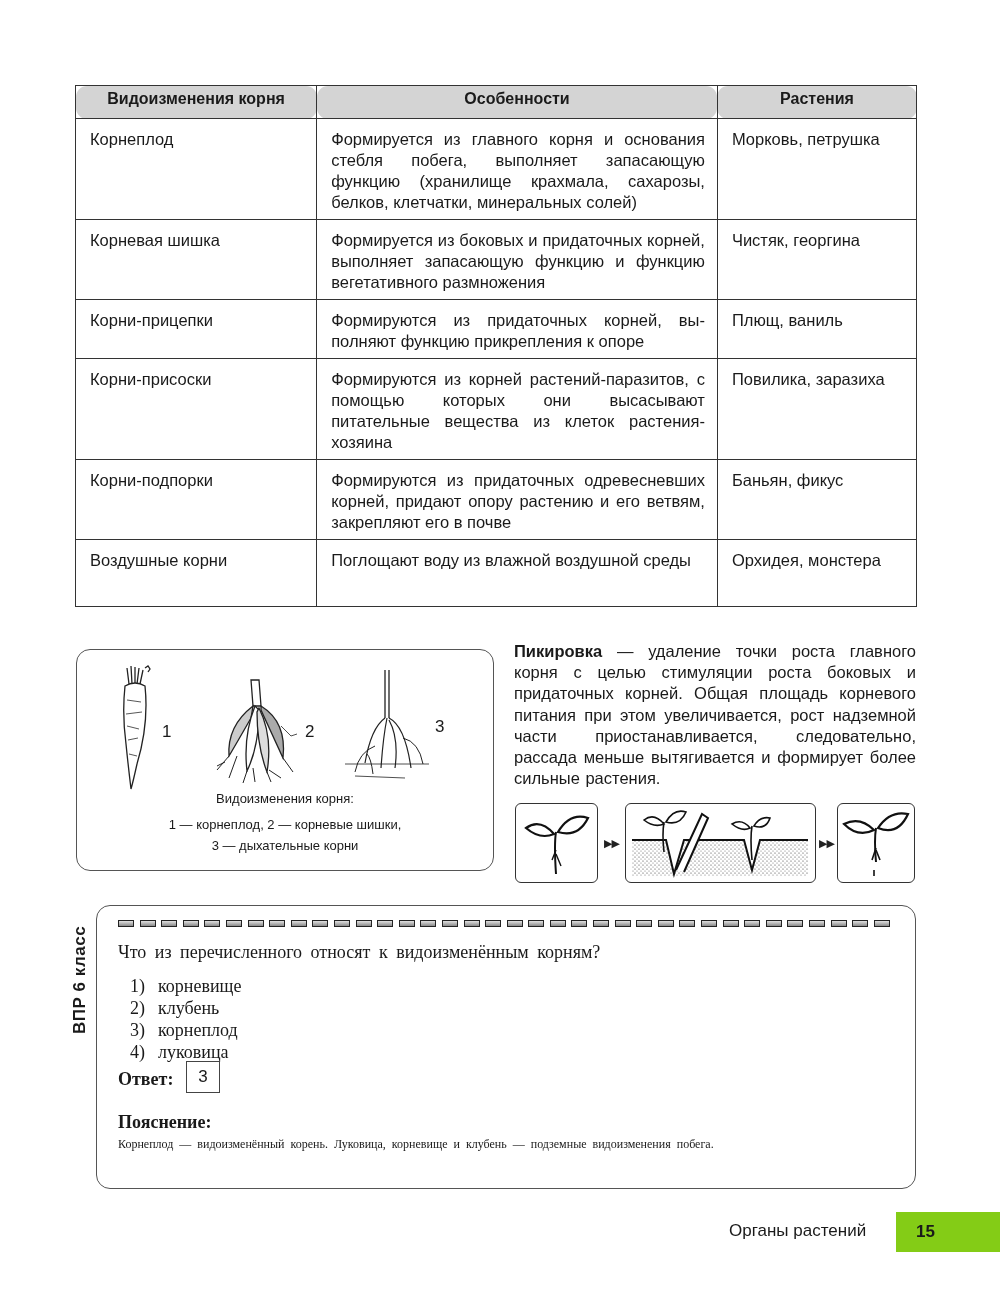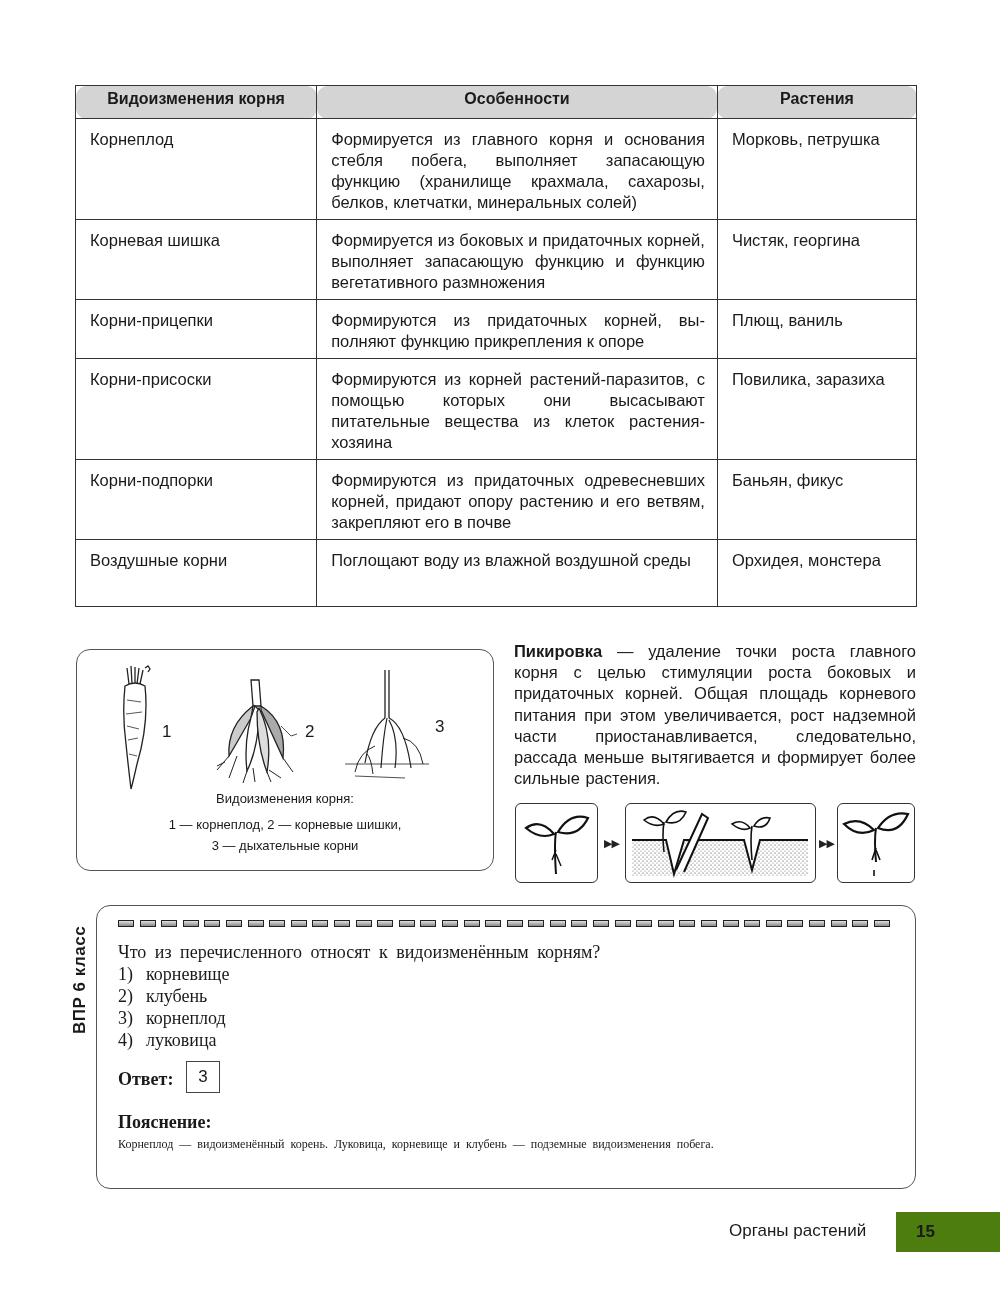--- a/index.html
+++ b/index.html
@@ -55,37 +55,37 @@
     font-weight: bold; font-size: 17px; white-space: nowrap; letter-spacing: 0.5px;
     position: absolute;
   }
   .dash-row { position: absolute; left: 118px; top: 920px; display: flex; gap: 5.6px; }
   .dash {
     width: 16px; height: 7px; border: 1.5px solid #222; box-sizing: border-box;
     background: linear-gradient(#e0e0e0, #8a8a8a);
   }
   .serif { font-family: "Liberation Serif", serif; }
   .question { position: absolute; left: 118px; top: 942px; font-size: 18px; word-spacing: 4px; }
-  .options { position: absolute; left: 118px; top: 963px; font-size: 18px; line-height: 22px; margin: 0; padding: 0; list-style: none; }
+  .options { position: absolute; left: 118px; top: 963px; font-size: 18px; line-height: 22px; margin: 12px; padding: 0; list-style: none; }
   .options li span.num { display: inline-block; width: 28px; }
   .answer-label { position: absolute; left: 118px; top: 1069px; font-size: 18px; font-weight: bold; }
   .answer-box {
     position: absolute; left: 186px; top: 1061px; width: 34px; height: 32px; border: 1px solid #444;
     box-sizing: border-box; text-align: center; line-height: 30px; font-size: 17px;
   }
   .expl-label { position: absolute; left: 118px; top: 1112px; font-size: 18px; font-weight: bold; }
   .expl-text {
     position: absolute; left: 118px; top: 1133px; width: 775px; font-size: 12px; line-height: 22px;
     text-align: justify; word-spacing: 3px;
   }
 
   
   .footer-title { position: absolute; left: 729px; top: 1221px; font-size: 17px; }
   .page-number-box {
-    position: absolute; left: 896px; top: 1212px; width: 104px; height: 40px; background: #4d7c0f;
+    position: absolute; left: 896px; top: 1212px; width: 104px; height: 40px; background: #84cc16;
   }
   .page-number { position: absolute; left: 20px; top: 10px; font-weight: bold; font-size: 17px; }
 </style>
 </head>
 <body>
 
 <table class="roots-table">
   <thead>
     <tr>
       <th class="col1">Видоизменения корня</th>

